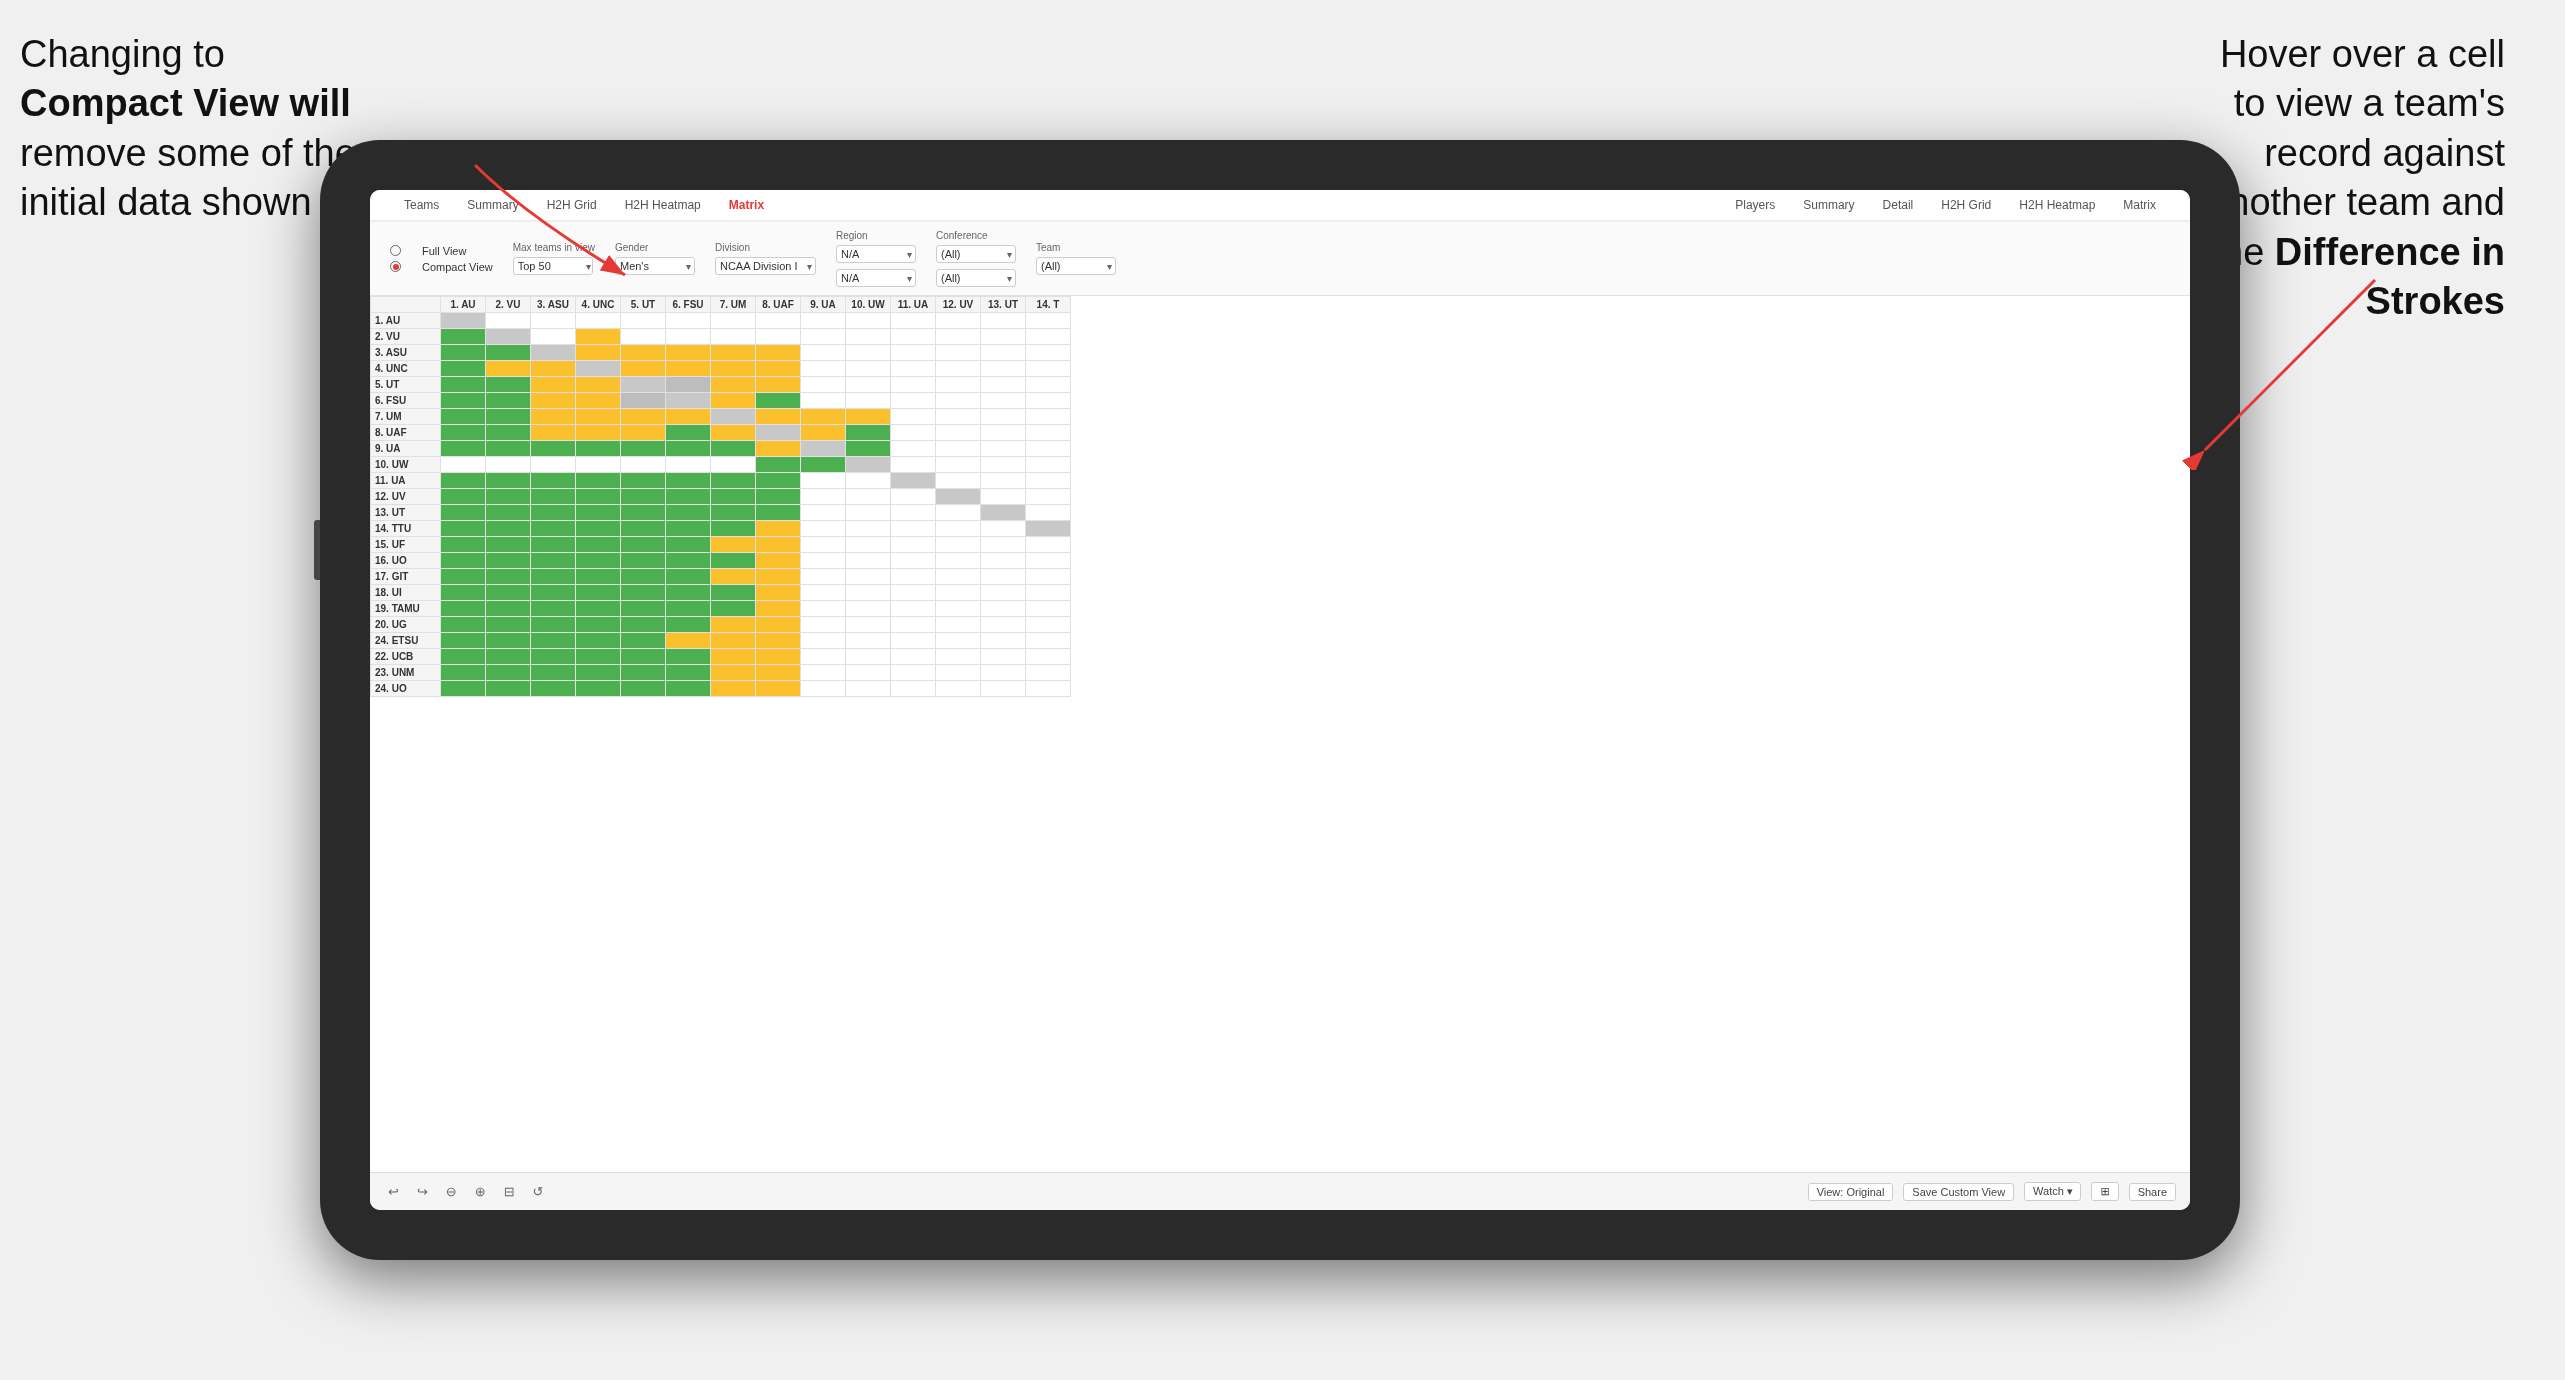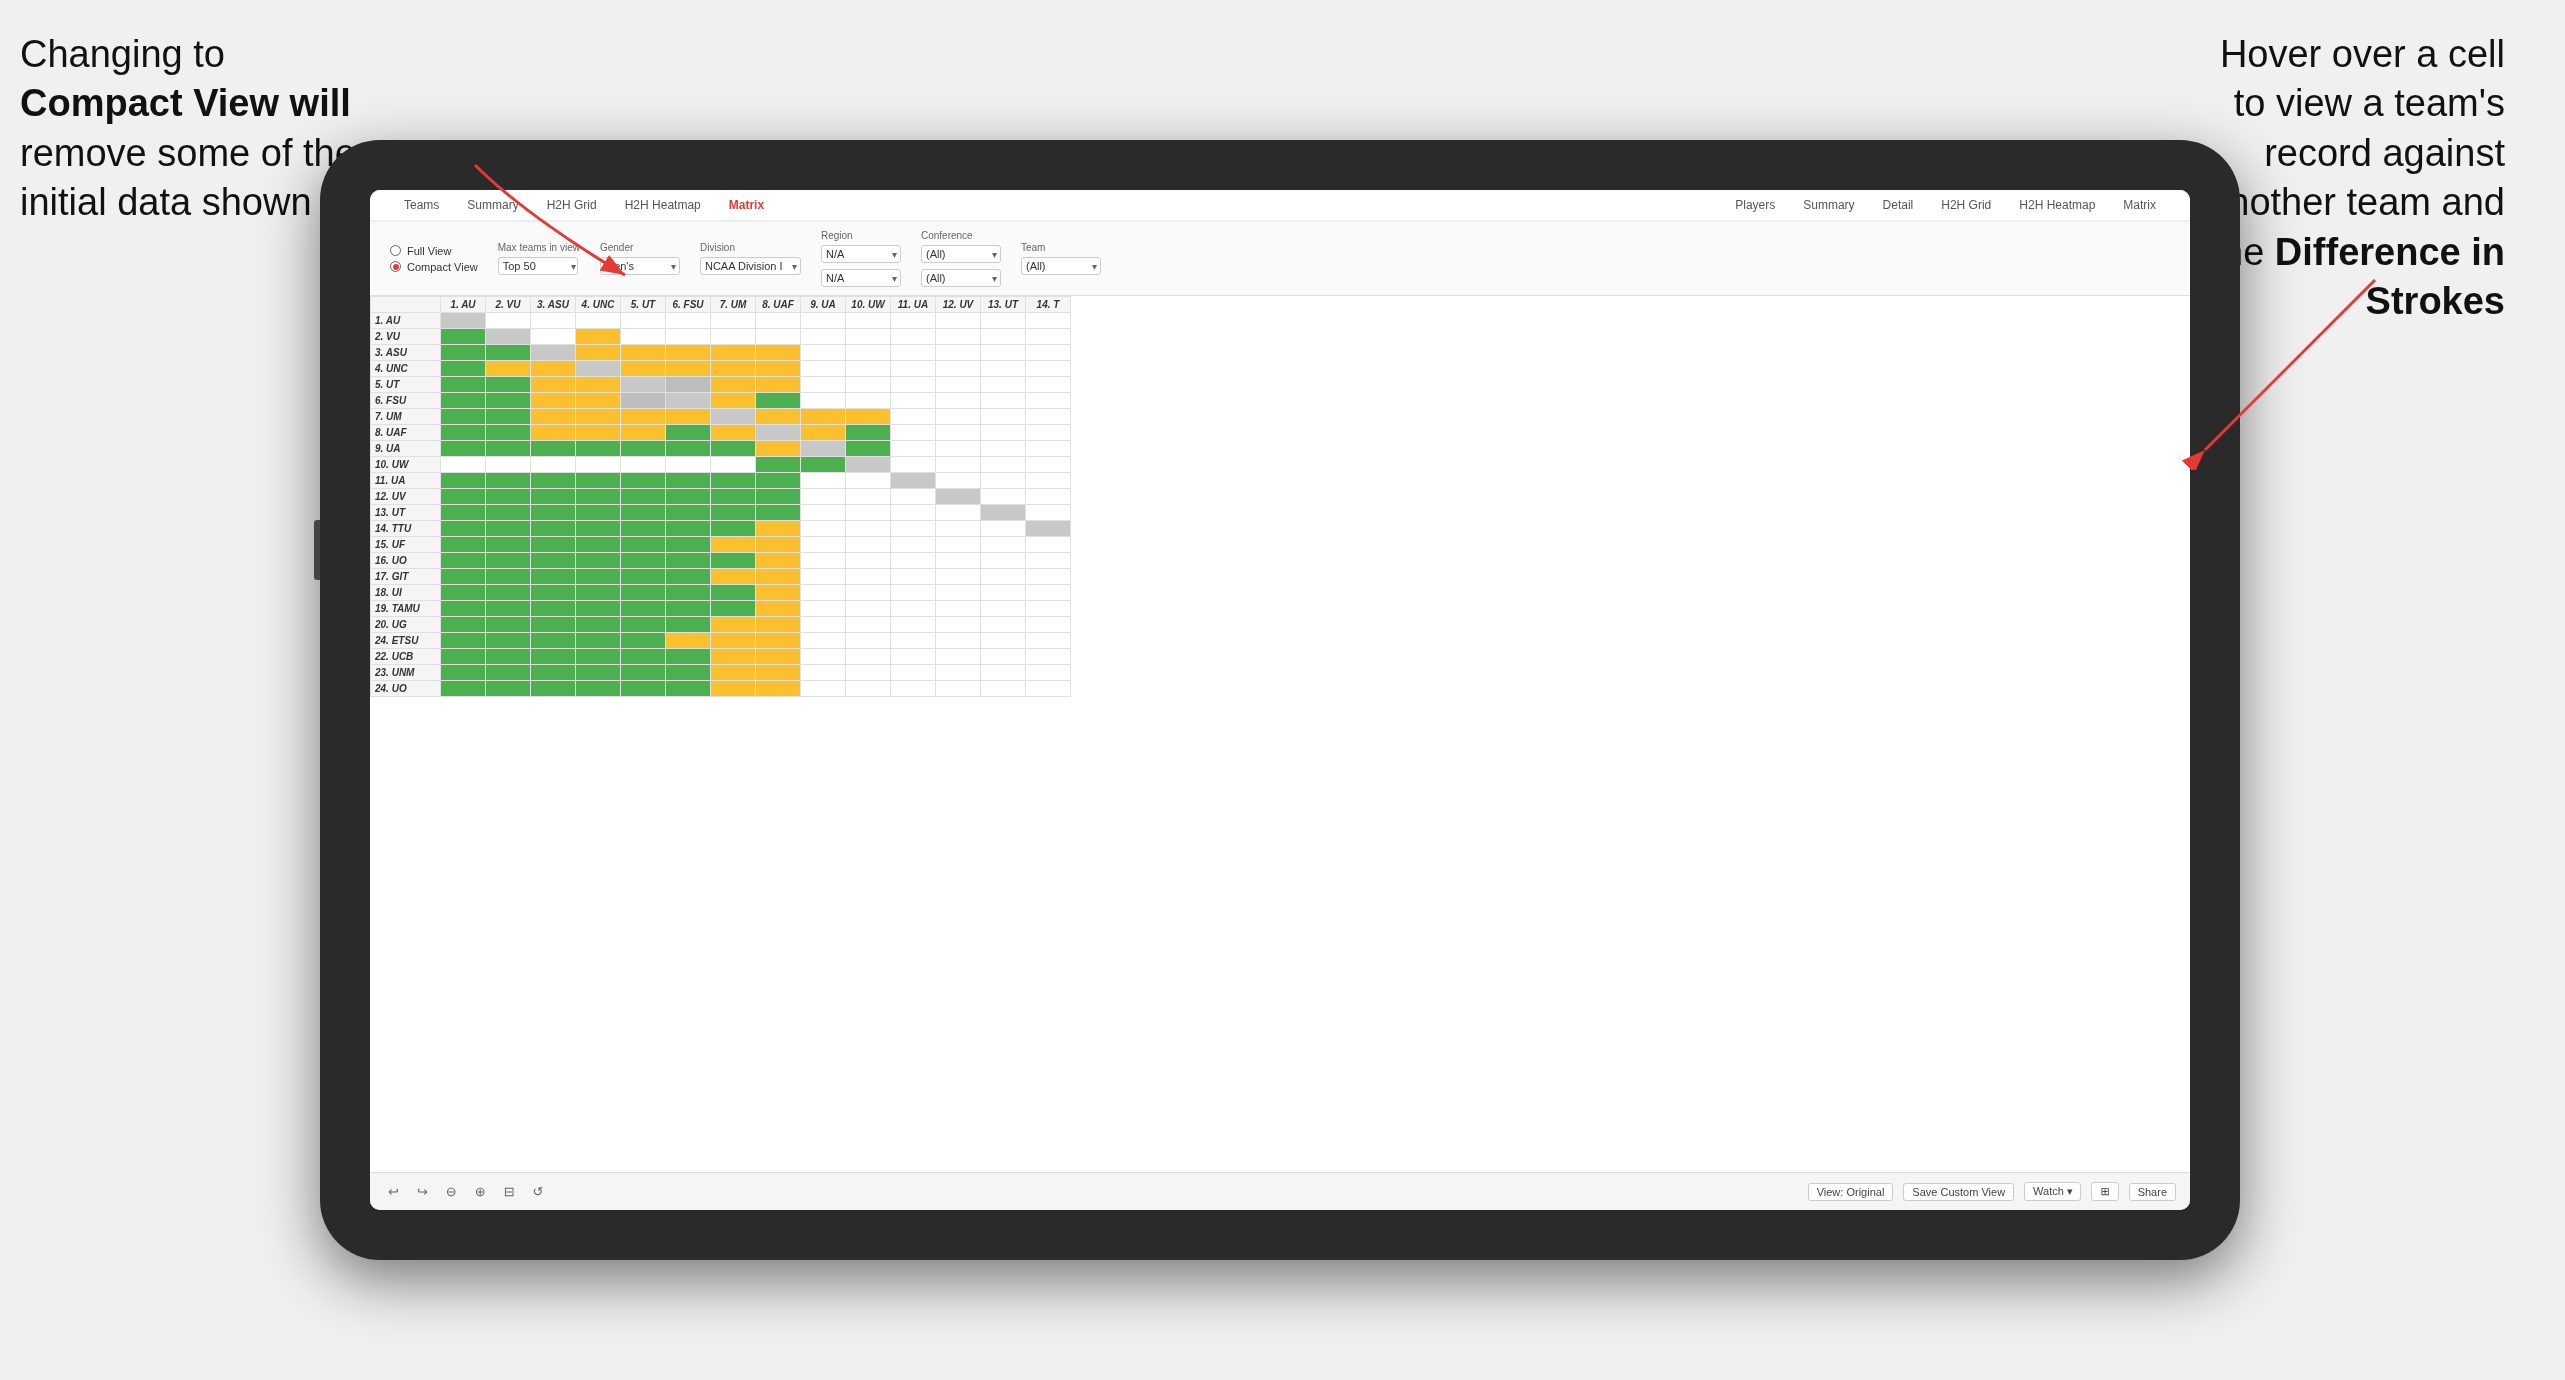--- a/index.html
+++ b/index.html
@@ -156,21 +156,21 @@
 
     .radio-group {
       display: flex;
       flex-direction: column;
       gap: 4px;
     }
 
     .radio-item {
       display: flex;
       align-items: center;
-      gap: 6px;
+      gap: 21px;
       font-size: 11px;
       color: #333;
     }
 
     .radio-circle {
       width: 11px;
       height: 11px;
       border-radius: 50%;
       border: 1.5px solid #666;
       display: flex;
@@ -490,21 +490,21 @@
       <div class="filter-group">
         <span class="filter-label">Team</span>
         <div class="select-wrapper">
           <select class="filter-select">
             <option>(All)</option>
           </select>
         </div>
       </div>
     </div>
 
-    <div class="matrix-area" style="position:relative;font-style:italic;">
+    <div class="matrix-area" style="position:relative;">
       <table class="matrix-table">
         <thead>
           <tr>
             <th class="row-header"></th>
             <th class="col-header">1. AU</th>
             <th class="col-header">2. VU</th>
             <th class="col-header">3. ASU</th>
             <th class="col-header">4. UNC</th>
             <th class="col-header">5. UT</th>
             <th class="col-header">6. FSU</th>

